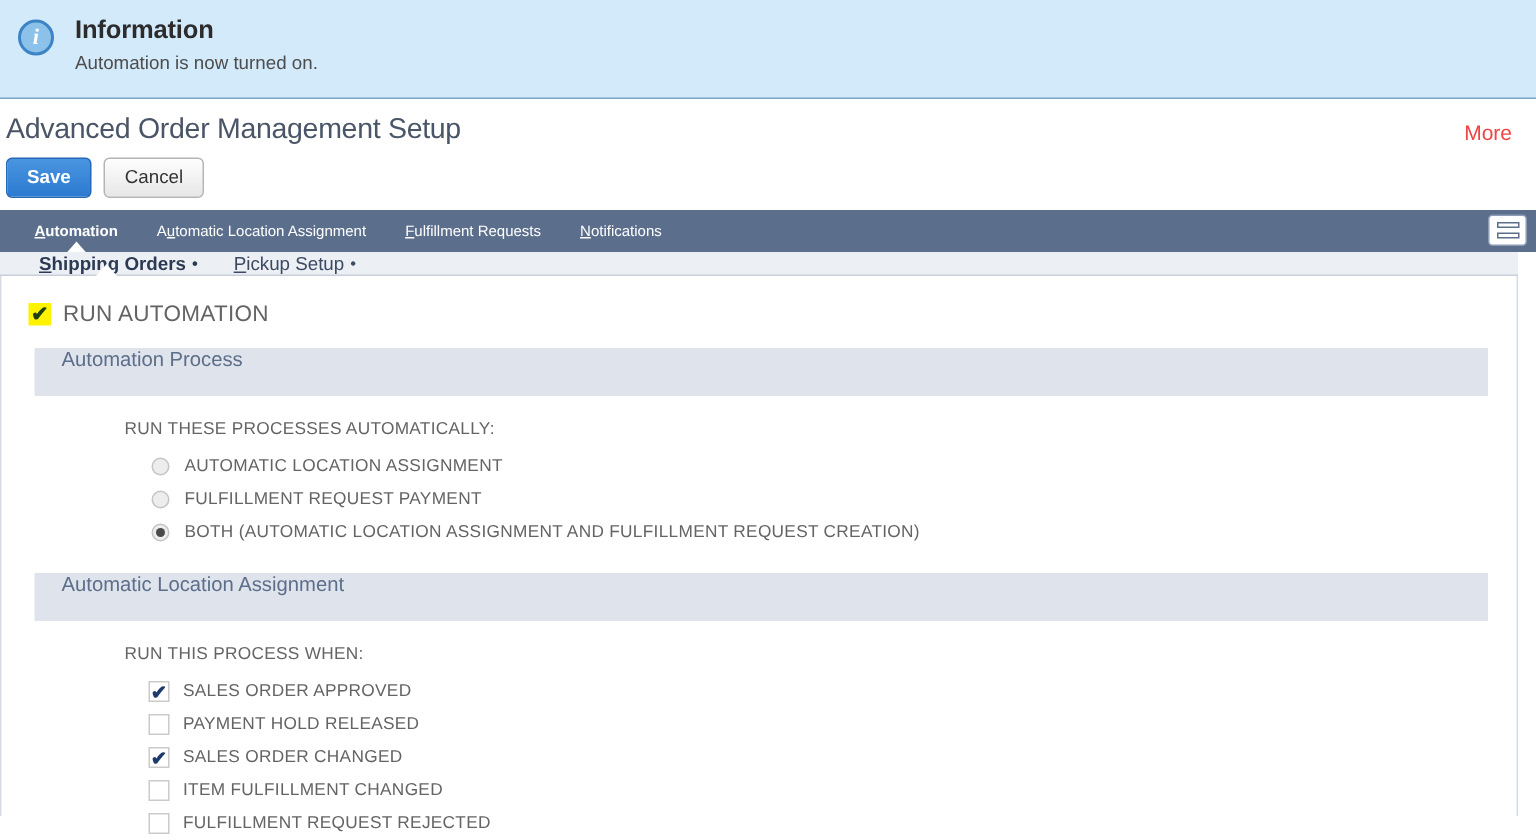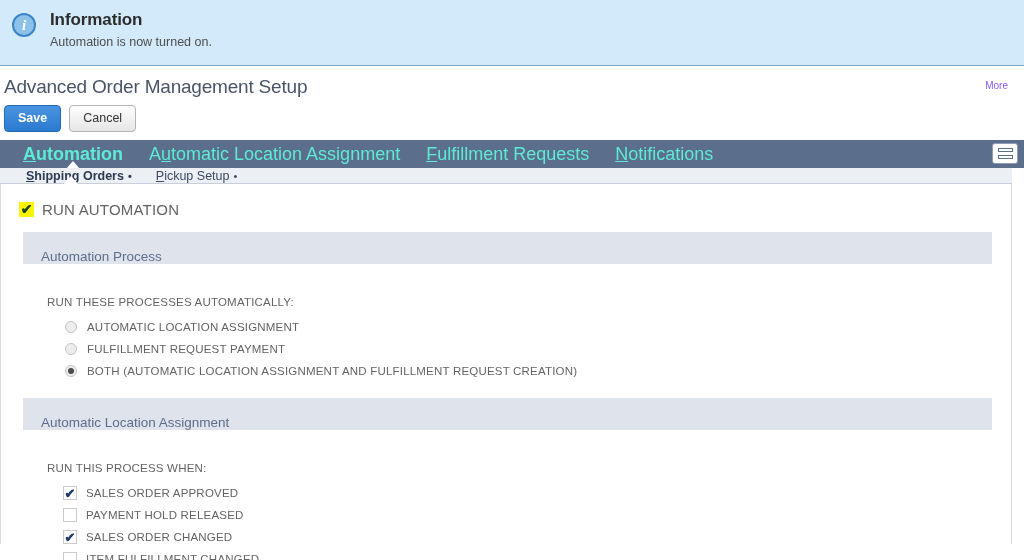--- a/index.html
+++ b/index.html
@@ -59,22 +59,22 @@
   .page-title {
     font-size: 19px;
     font-weight: normal;
     color: #4a5568;
     letter-spacing: -0.2px;
     line-height: 26px;
   }
   .more-link {
     position: absolute;
     right: 16px; top: 14px;
-    font-size: 10px;
-    color: #8b5cf6;
+    font-size: 14px;
+    color: #ef4444;
     cursor: pointer;
   }
 
   
   .btn-row {
     height: 38px;
     padding: 3px 0 0 4px;
     display: flex;
     align-items: flex-start;
     gap: 8px;
@@ -107,22 +107,22 @@
     height: 28px;
     background: #5b6e8c;
     display: flex;
     align-items: stretch;
     padding-left: 10px;
   }
   .tab {
     display: flex;
     align-items: center;
     padding: 0 13px;
-    font-size: 18px;
-    color: #5eead4;
+    font-size: 10px;
+    color: #ffffff;
     cursor: pointer;
     white-space: nowrap;
     position: relative;
   }
   .tab.active { font-weight: bold; }
   .tab .ak { text-decoration: underline; }
   .tab.active .caret {
     position: absolute;
     left: 50%; bottom: -1px;
     transform: translateX(-50%);
@@ -220,27 +220,27 @@
     font-size: 15px;
     color: #646464;
     letter-spacing: 0.2px;
   }
 
   .section-header {
     margin: 0 19px 0 22px;
     background: #dfe3ec;
     height: 32px;
     display: flex;
-    align-items: flex-end;
+    align-items: flex-start;
     padding-left: 18px;
     font-size: 13.5px;
     color: #5d6e8a;
   }
 
-  .field-group { padding: 32px 0 0 46px; }
+  .field-group { padding: 16px 0 0 46px; margin-left: 36px; }
   .field-label {
     font-size: 11.5px;
     color: #646464;
     letter-spacing: 0.2px;
     margin-bottom: 8px;
   }
 
   .opt-row {
     display: flex;
     align-items: center;

